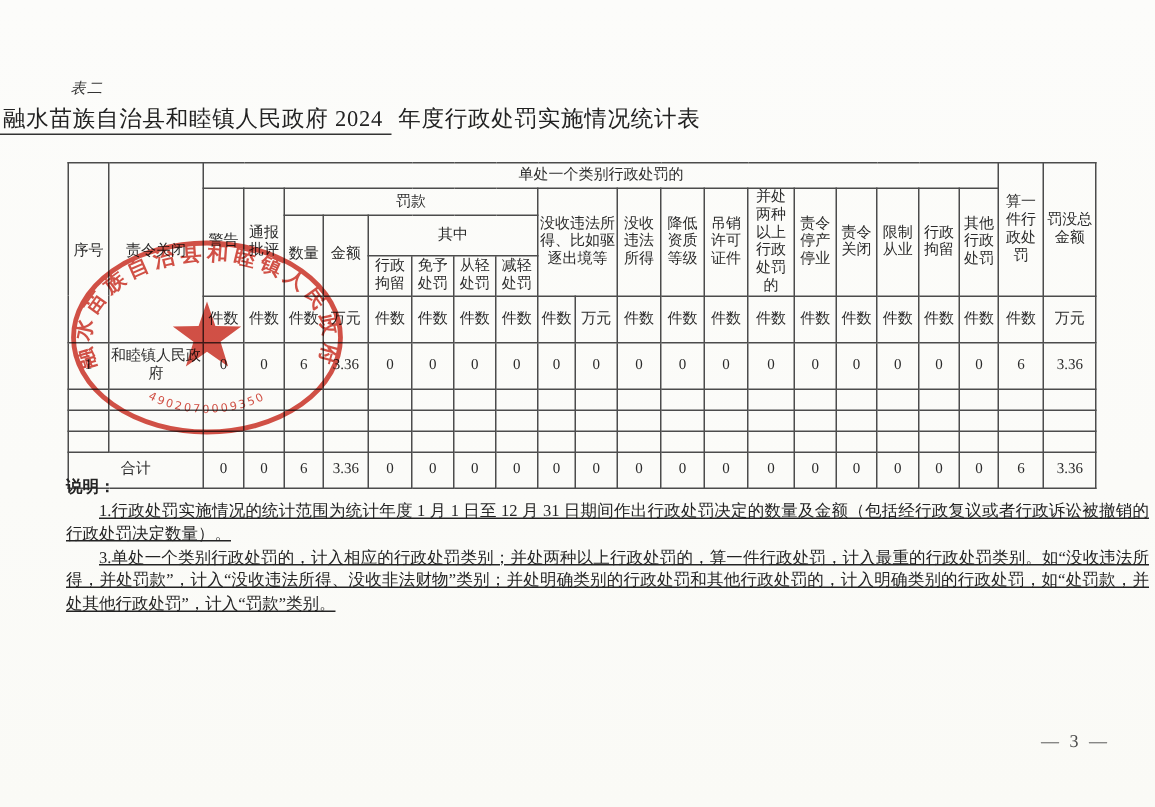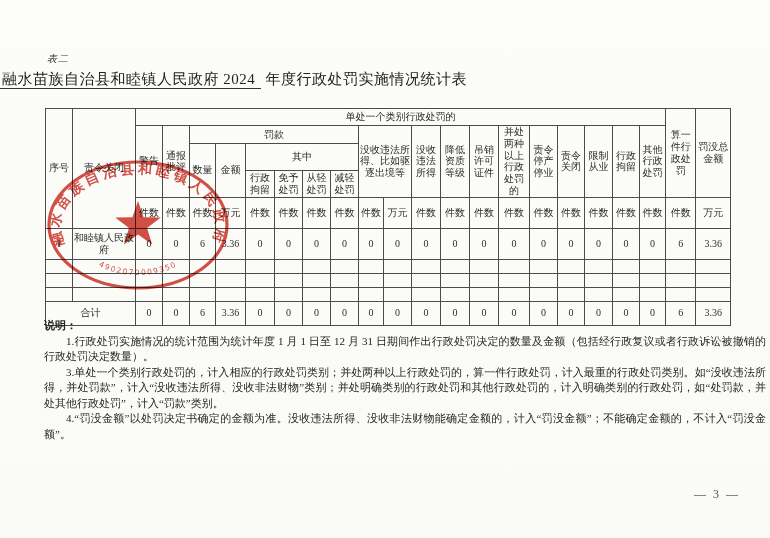--- a/index.html
+++ b/index.html
@@ -55,21 +55,21 @@
     pointer-events:none;
   }
 
   .notes {
     position:absolute; left:33px; top:318px; width:722px;
     font-size:11px; line-height:15.5px; color:#242424;
     text-align:justify;
     margin-left:11px;
   }
   .notes .nh { font-weight:bold; }
-  .notes p { text-indent:2em; margin:0; }
+  .notes p { text-indent:2em; margin:0;text-decoration:underline; }
 
   .page-number {
     position:absolute; right:30px; top:487px;
     font-size:12px; color:#4a4a4a; letter-spacing:2px;
   }
 </style>
 </head>
 <body>
 
 <div class="scan-page">
@@ -303,19 +303,18 @@
     <text font-size="7.5" fill="#ce392d" letter-spacing="1.5" font-family="'DejaVu Sans',sans-serif">
       <textPath href="#sealArcBottom" startOffset="50%" text-anchor="middle">4902070009350</textPath>
     </text>
   </svg>
 
   <div class="notes">
     <div class="nh">说明：</div>
     <div id="notes-list">
         <p>1.行政处罚实施情况的统计范围为统计年度 1 月 1 日至 12 月 31 日期间作出行政处罚决定的数量及金额（包括经行政复议或者行政诉讼被撤销的行政处罚决定数量）。</p>
         <p>3.单处一个类别行政处罚的，计入相应的行政处罚类别；并处两种以上行政处罚的，算一件行政处罚，计入最重的行政处罚类别。如“没收违法所得，并处罚款”，计入“没收违法所得、没收非法财物”类别；并处明确类别的行政处罚和其他行政处罚的，计入明确类别的行政处罚，如“处罚款，并处其他行政处罚”，计入“罚款”类别。</p>
-        <p>4.“罚没金额”以处罚决定书确定的金额为准。没收违法所得、没收非法财物能确定金额的，计入“罚没金额”；不能确定金额的，不计入“罚没金额”。</p>
       </div>
   </div>
 
   <div class="page-number">— 3 —</div>
 
 </div>
 
 </body></html>

